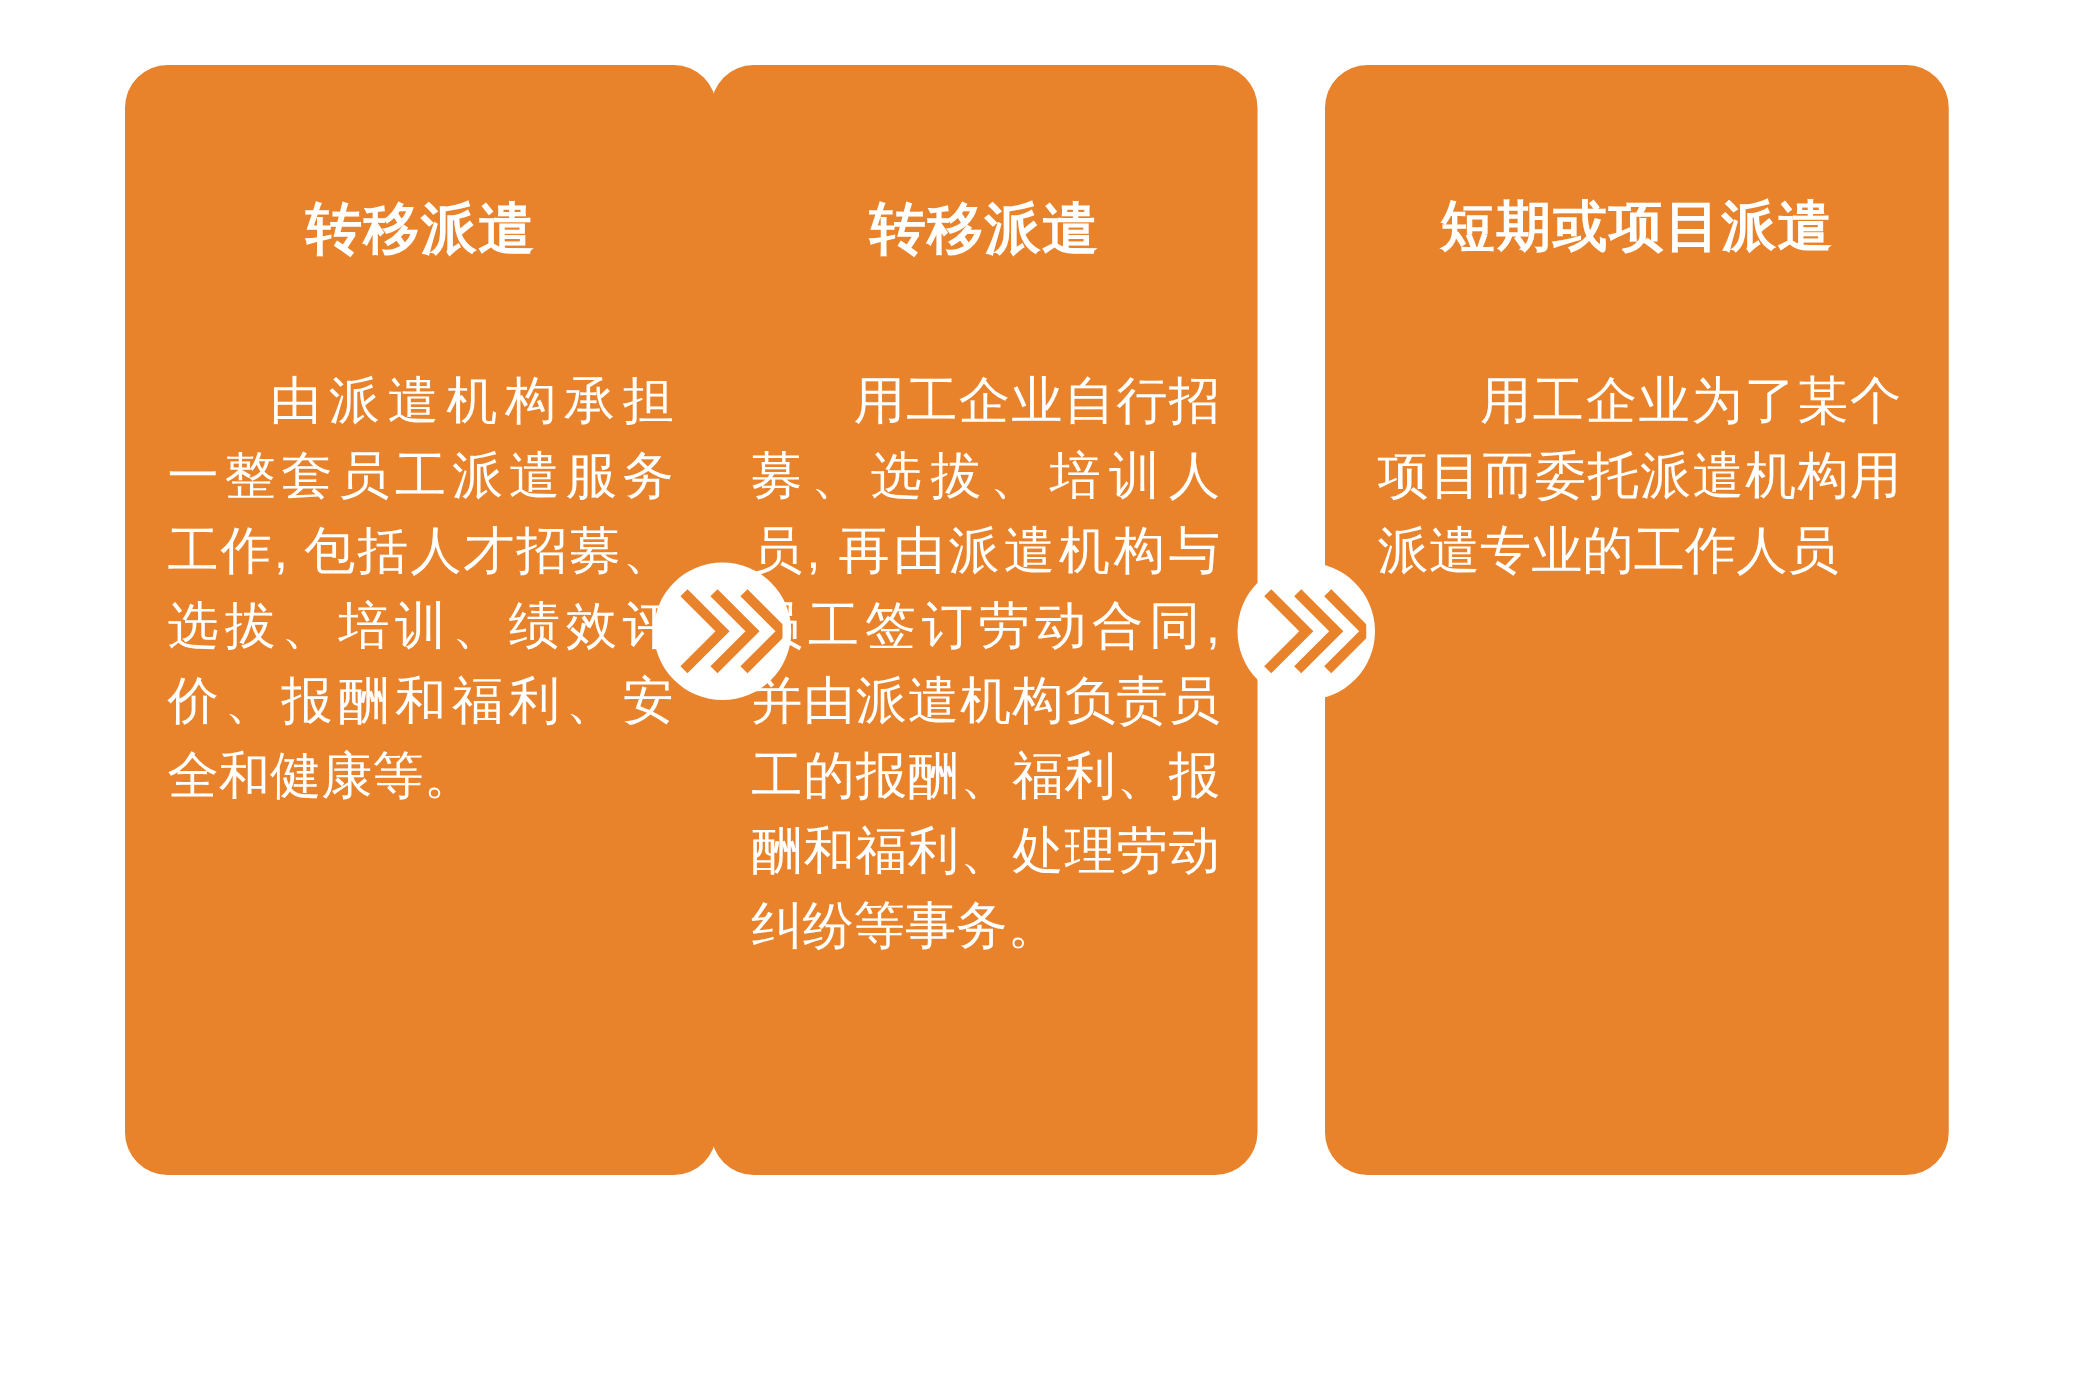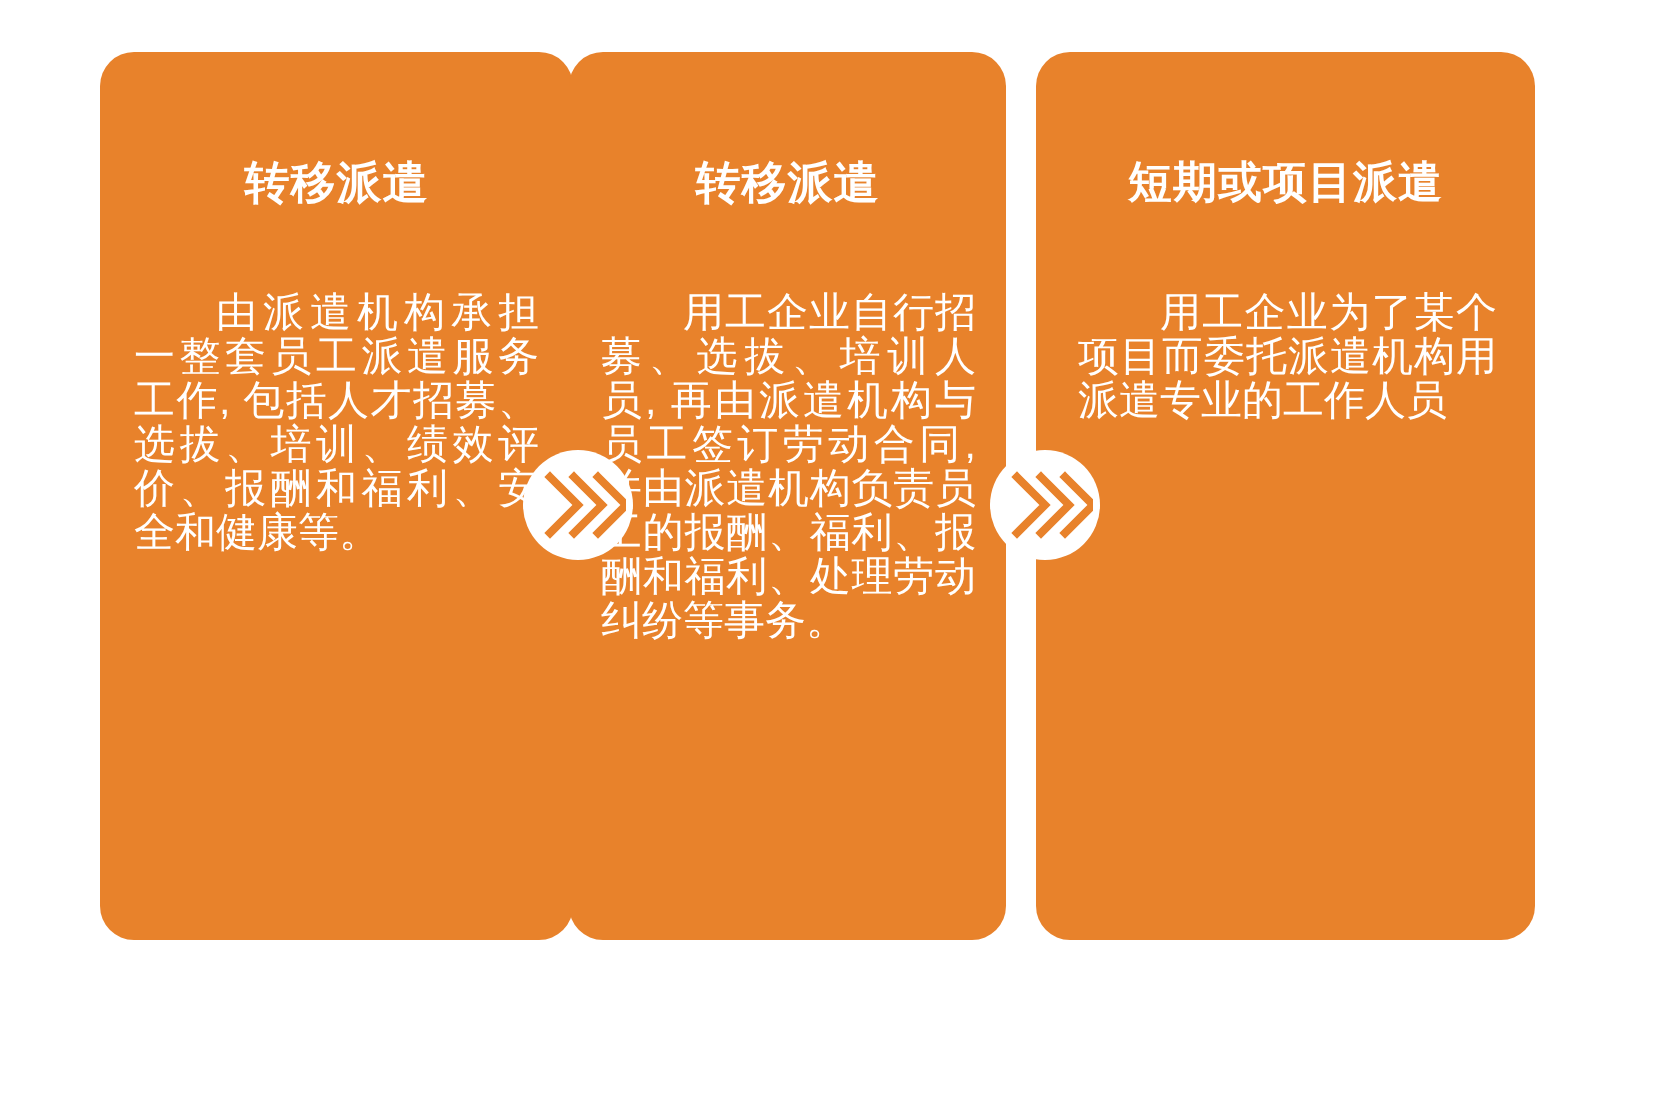--- a/index.html
+++ b/index.html
@@ -24,21 +24,21 @@
     position: absolute;
     top: 52px;
     height: 888px;
     background: #e8822b;
     border-radius: 34px;
     box-sizing: border-box;
     overflow: hidden;
   }
   #card-1 { left: 100px;  width: 473px; }
   #card-2 { left: 569px;  width: 437px; }
-  #card-3 { left: 1036px; width: 499px; }
+  #card-3 { left: 1060px; width: 499px; }
 
   .card-title {
     position: absolute;
     left: 0;
     right: 0;
     top: 104px;
     text-align: center;
     color: #ffffff;
     font-size: 45px;
     font-weight: bold;
@@ -49,21 +49,21 @@
   #card-3 .card-title { font-size: 44px; }
 
   .card-body {
     position: absolute;
     left: 0;
     right: 0;
     top: 238px;
     color: #ffffff;
     font-size: 41px;
     font-weight: 300;
-    line-height: 44px;
+    line-height: 60px;
     text-align: justify;
     text-align-last: left;
     text-indent: 2em;
     letter-spacing: 0px;
   }
   #card-1 .card-body { padding: 0 34px 0 34px; }
   #card-2 .card-body { padding: 0 30px 0 32px; }
   #card-3 .card-body { padding: 0 38px 0 42px; font-family: Liberation Serif, serif; }
 
   

